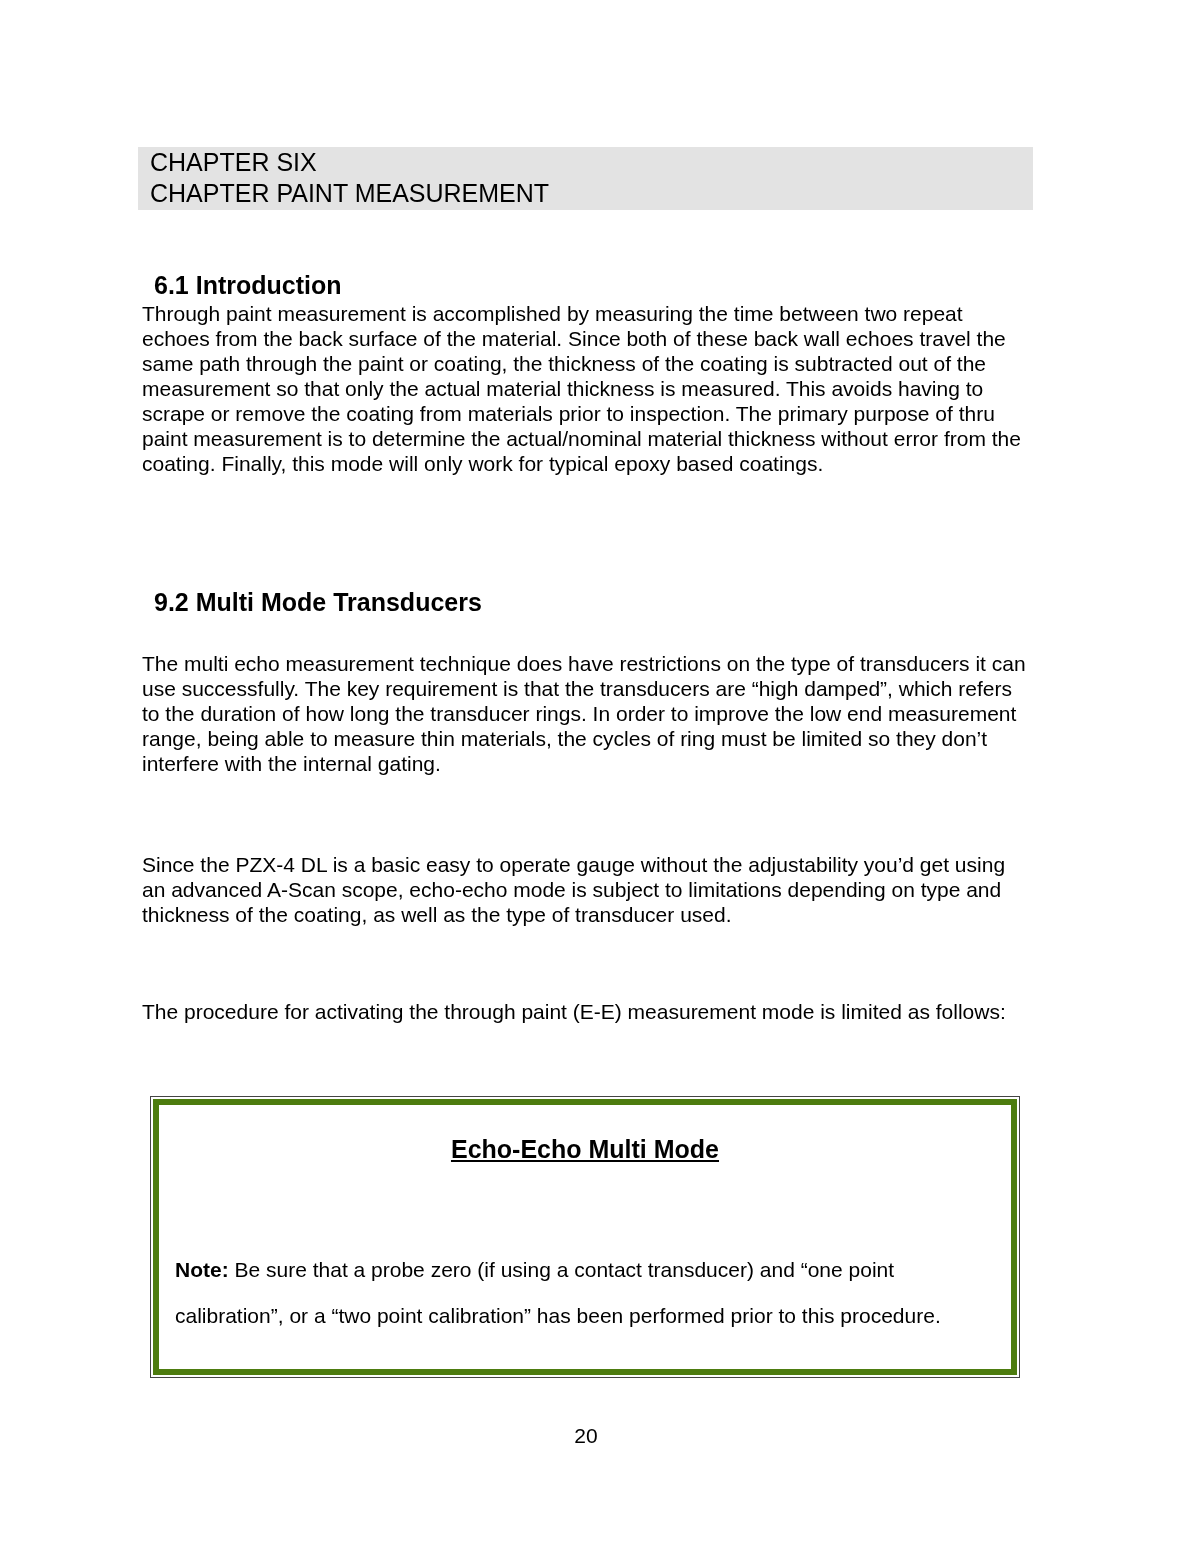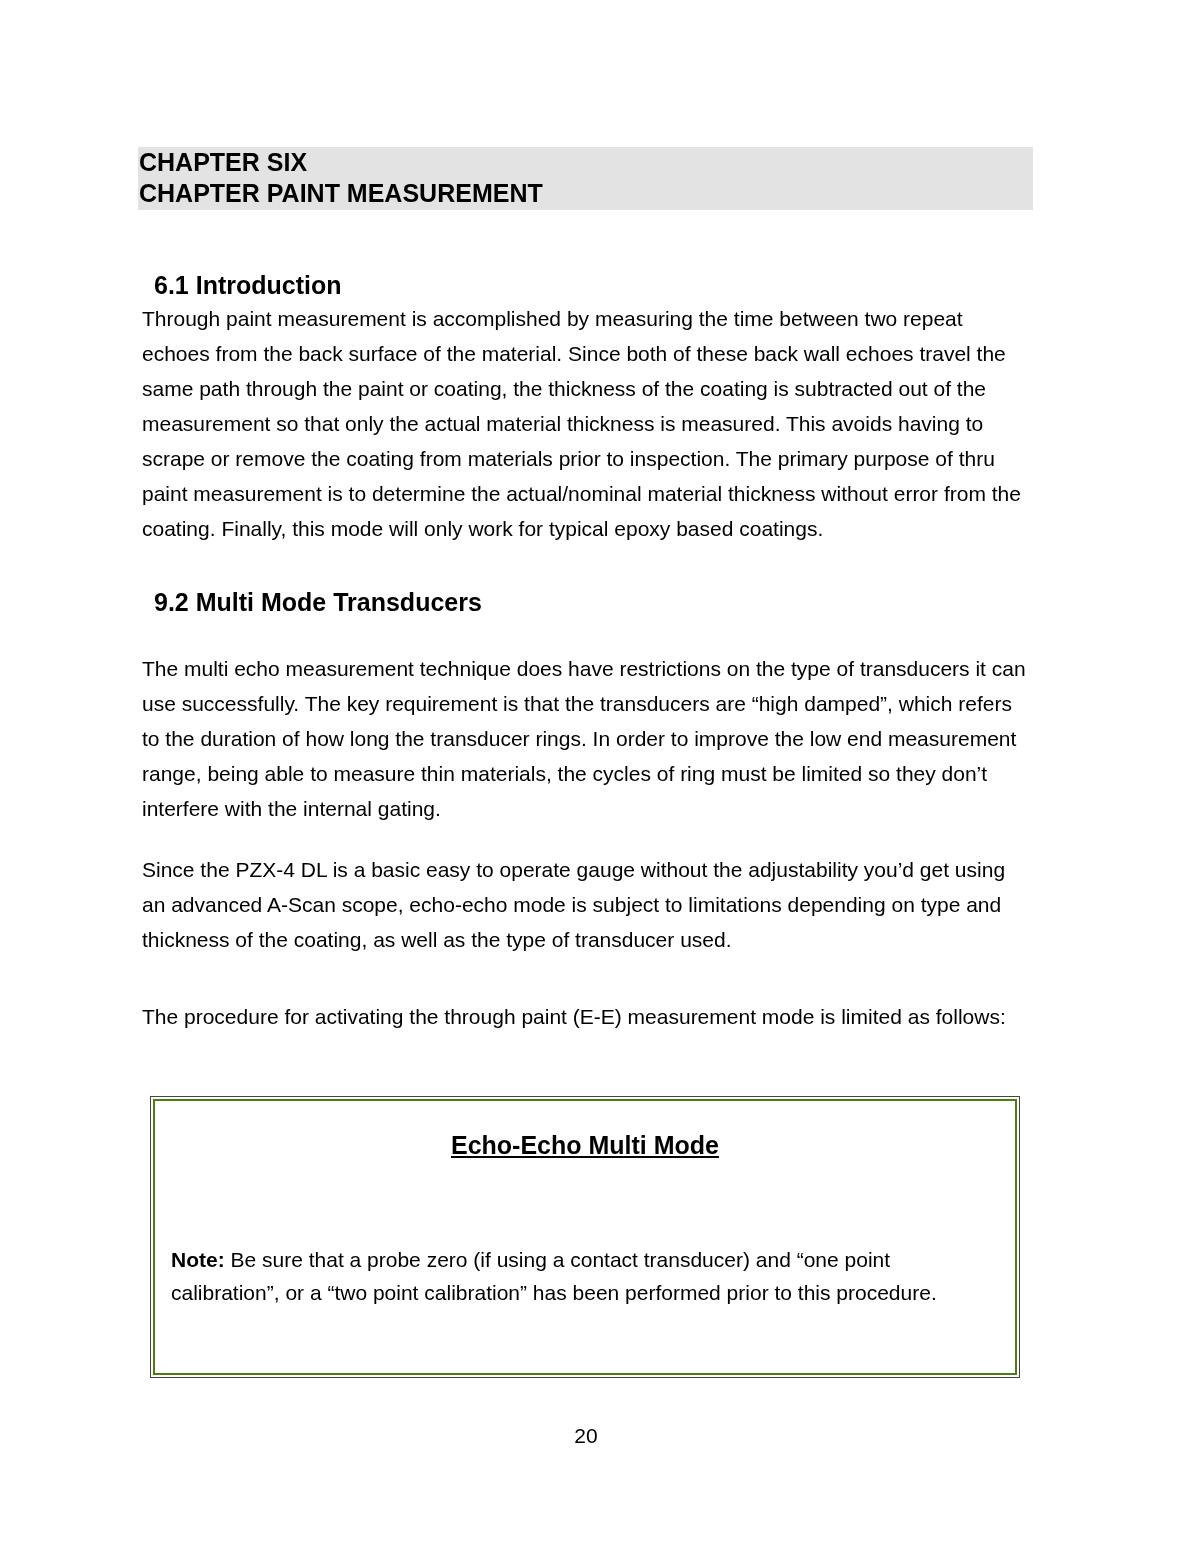--- a/index.html
+++ b/index.html
@@ -1,28 +1,28 @@
 <!DOCTYPE html>
 <html><head>
 <meta charset="utf-8">
 <style>
   html, body { margin:0; padding:0; background:#ffffff; }
   body { width:1200px; height:1552px; position:relative; overflow:hidden;
          font-family:"Liberation Sans", sans-serif; color:#000; }
   .chapter-band { position:absolute; left:138px; top:147px; width:895px; height:63px;
                   background:#e3e3e3; }
-  .chapter-band div { font-weight:bold; font-size:25px; line-height:31px; padding-left:1px; }
+  .chapter-band div { font-weight:normal; font-size:25px; line-height:31px; padding-left:12px; }
   .h2 { position:absolute; left:142px; font-weight:bold; font-size:25px; line-height:30px; margin:12px; }
-  .para { position:absolute; left:142px; width:900px; font-size:21px; line-height:35px; margin:0; }
+  .para { position:absolute; left:142px; width:900px; font-size:21px; line-height:25px; margin:0; }
   .box { position:absolute; left:150px; top:1096px; width:864px; height:276px;
          border:1px solid #444; padding:2px; }
-  .box-inner { width:100%; height:100%; border:2px solid #4d7c0f; box-sizing:border-box; position:relative; }
+  .box-inner { width:100%; height:100%; border:6px solid #4d7c0f; box-sizing:border-box; position:relative; }
   .box-title { position:absolute; left:0; right:0; top:30px; text-align:center;
                font-weight:bold; font-size:25px; text-decoration:underline; }
-  .box-note { position:absolute; left:16px; right:20px; top:142px; font-size:21px; line-height:33px; }
+  .box-note { position:absolute; left:16px; right:20px; top:142px; font-size:21px; line-height:46px; }
   .box-note b { font-weight:bold; }
   .page-num { position:absolute; left:0; width:1172px; top:1424px; text-align:center; font-size:21px; }
 </style>
 </head>
 <body>
 
 <div class="chapter-band">
   <div>CHAPTER SIX</div>
   <div>CHAPTER PAINT MEASUREMENT</div>
 </div>

